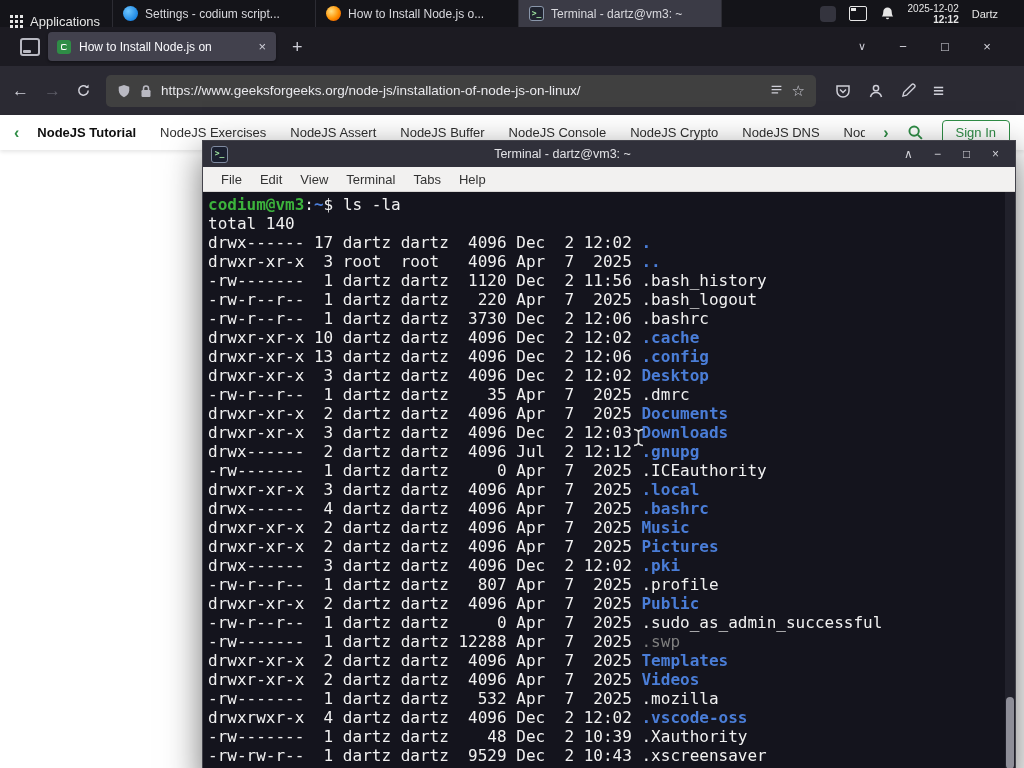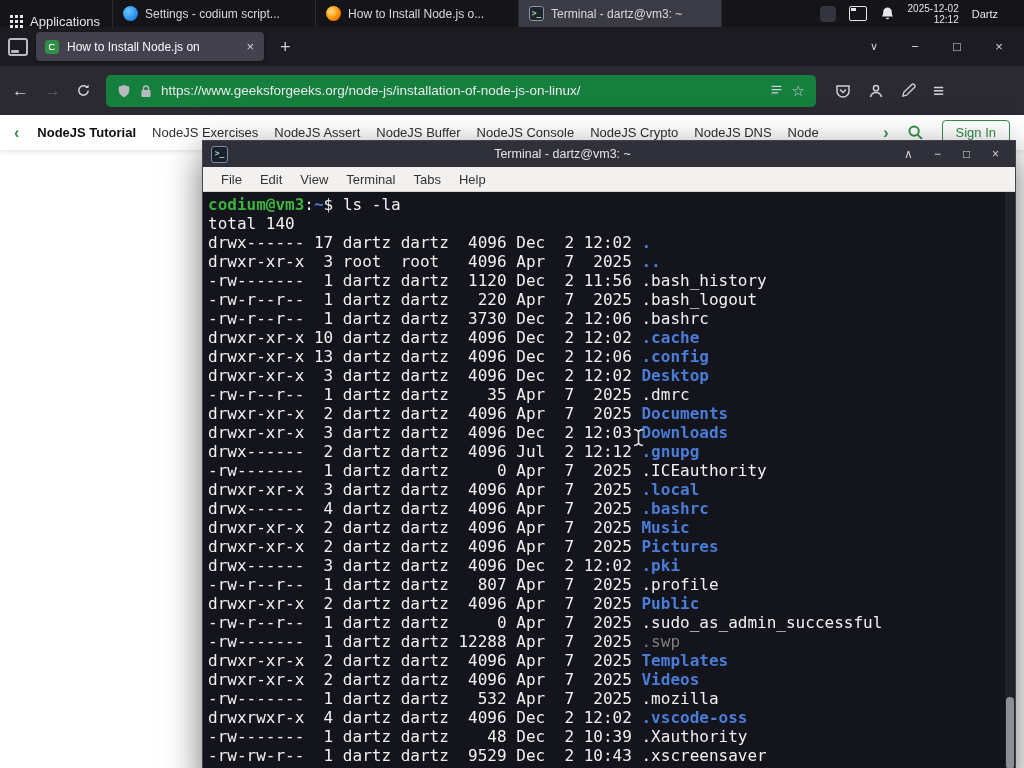--- a/index.html
+++ b/index.html
@@ -19,53 +19,53 @@
   .ticon{width:15px;height:15px;border-radius:50%;flex:none;display:inline-block;}
   .ticon.ff{background:radial-gradient(circle at 35% 35%,#ffe082,#ff9100 55%,#e65100 92%);}
   .ticon.vsc{background:radial-gradient(circle at 35% 35%,#6ec6ff,#1e88e5 70%,#1565c0);}
   .ticon.term{border-radius:3px;background:#20242f;border:1px solid #8a97ab;color:#9fe6a0;
     font:700 8px/13px "DejaVu Sans Mono",monospace;text-align:center;width:13px;height:13px;}
   .tray{margin-left:auto;display:flex;align-items:center;gap:13px;padding-right:24px;height:100%;}
   .tray-dark{width:16px;height:16px;border-radius:4px;background:#34343e;display:inline-block;}
   .tray-term{width:16px;height:13px;border:1.5px solid #e6e6e6;border-radius:2px;position:relative;display:inline-block;}
   .tray-term::after{content:"";position:absolute;left:1px;top:1px;width:5px;height:3px;background:#e6e6e6;}
   .clock{font-size:10px;line-height:11px;text-align:right;color:#e6e6e6;}
-  .clock .t{}
+  .clock .t{font-weight:bold;}
   .panel-user{font-size:11px;padding-right:2px;}
 
   
   .browser{position:absolute;top:27px;left:0;right:0;bottom:0;display:flex;flex-direction:column;background:#fff;z-index:10;}
-  .tabbar{height:39px;background:#1c1b22;display:flex;align-items:center;padding:0 8px;gap:8px;flex:none;}
+  .tabbar{height:39px;background:#1c1b22;display:flex;align-items:center;padding:0 20px;gap:8px;flex:none;}
   .ffview{width:16px;height:14px;border:2px solid #b9b9c2;border-radius:3px;position:relative;flex:none;}
   .ffview::after{content:"";position:absolute;left:1px;bottom:1px;width:8px;height:3px;background:#b9b9c2;border-radius:1px;}
   .tab{height:29px;background:#42414d;border-radius:4px;display:flex;align-items:center;gap:8px;
     padding:0 9px;width:210px;color:#fbfbfe;font-size:12px;flex:none;box-shadow:0 1px 3px rgba(0,0,0,.4);}
   .favicon{width:14px;height:14px;border-radius:3px;background:#2f8d46;flex:none;position:relative;}
   .favicon::after{content:"";position:absolute;inset:4px;border:1.5px solid #fff;border-right:none;border-radius:2px;}
   .tab-title{flex:1;overflow:hidden;white-space:nowrap;}
   .tab-close{color:#cfcfd8;font-size:13px;padding:0 1px;}
   .newtab{color:#cfcfd8;font-size:18px;padding:0 8px;line-height:1;}
   .tab-spacer{flex:1;}
   .tabs-chevron{color:#cfcfd8;font-size:11px;padding:0 12px;}
   .win-btn{color:#d6d6de;width:34px;text-align:center;font-size:13px;}
 
   .toolbar{height:49px;background:#2b2a33;display:flex;align-items:center;padding:0 12px;gap:15px;flex:none;}
   .nav-glyph{color:#cfcfd8;font-size:17px;line-height:1;}
   .nav-glyph.disabled{color:#5d5d67;}
-  .urlbar{flex:1;max-width:688px;height:32px;background:#15803d;border-radius:5px;display:flex;
+  .urlbar{flex:1;max-width:688px;height:32px;background:#404040;border-radius:5px;display:flex;
     align-items:center;gap:9px;padding:0 11px;font-size:13.5px;}
   .url-text{flex:1;overflow:hidden;white-space:nowrap;color:#e8e8ec;}
   .star{color:#cfcfd8;font-size:15px;}
   .toolbar-right{display:flex;align-items:center;gap:17px;padding-left:4px;}
   .hamburger{color:#cfcfd8;font-size:19px;line-height:1;}
 
   .gfgnav{height:35px;background:#fff;display:flex;align-items:center;padding:0 14px;gap:18px;
     font-size:13px;color:#2f2f2f;box-shadow:0 2px 4px rgba(0,0,0,.1);flex:none;position:relative;z-index:5;}
   .gchev{color:var(--gfg,#2f8d46);font-weight:700;font-size:16px;line-height:1;}
-  .gfg-items{display:flex;gap:16px;overflow:hidden;flex:1;white-space:nowrap;align-items:center;}
+  .gfg-items{display:flex;gap:24px;overflow:hidden;flex:1;white-space:nowrap;align-items:center;}
   .gfg-item{color:#2f2f2f;}
   .gfg-item.first{font-weight:700;color:#0f0f0f;}
   .signin{border:1px solid var(--gfg,#2f8d46);color:var(--gfg,#2f8d46);border-radius:4px;
     padding:4px 13px;font-size:13px;background:#fff;white-space:nowrap;}
   .page{flex:1;background:#fff;}
 
   
   .termwin{position:absolute;left:202px;top:140px;width:814px;height:640px;z-index:60;
     display:flex;flex-direction:column;box-shadow:0 12px 34px rgba(0,0,0,.55);border:1px solid #43434b;box-sizing:border-box;}
   .term-title{height:26px;background:#30303a;display:flex;align-items:center;padding:0 8px;

